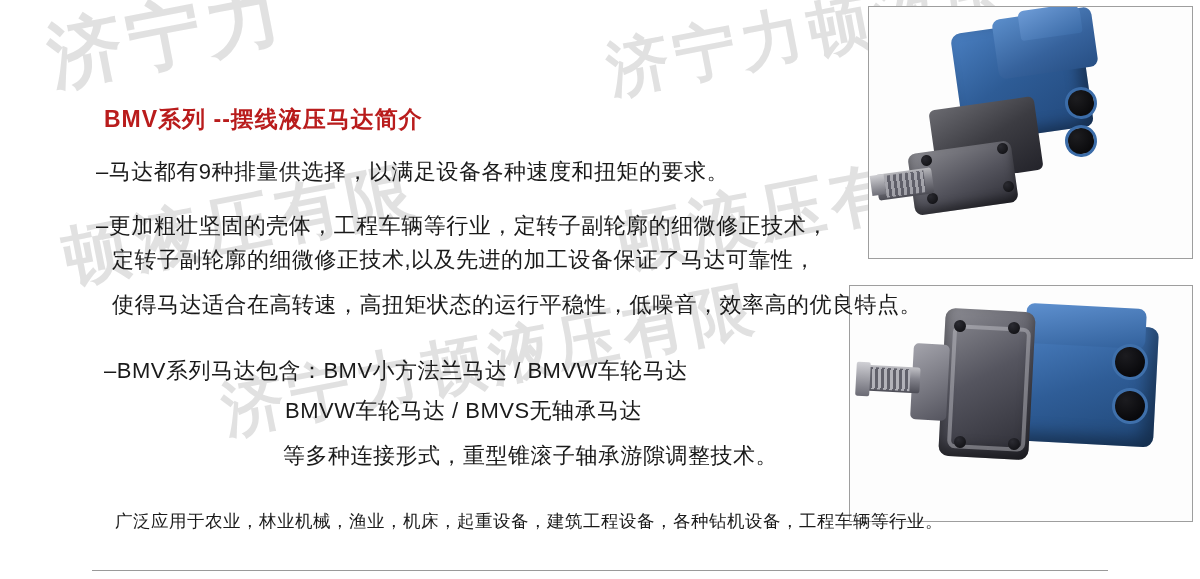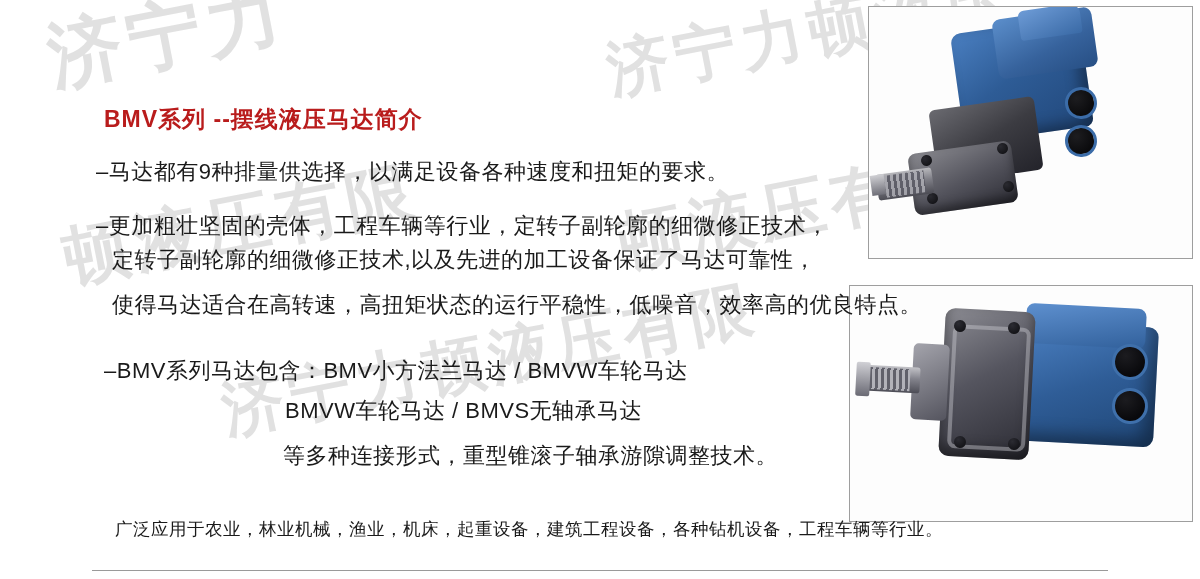--- a/index.html
+++ b/index.html
@@ -91,21 +91,21 @@
   .p1 { left: 96px; top: 157px; }
 
   .p2a { left: 96px; top: 211px; }
   .p2b { left: 112px; top: 245px; }
   .p2c { left: 112px; top: 290px; font-family: Liberation Serif, serif; }
 
   .p3a { left: 104px; top: 356px; }
   .p3b { left: 285px; top: 396px; }
   .p3c { left: 283px; top: 441px; }
 
-  .p4 { left: 115px; top: 509px; font-size: 17.5px; margin-top: 8px; }
+  .p4 { left: 115px; top: 509px; font-size: 17.5px; }
 
   
   .rule {
     position: absolute;
     left: 92px;
     top: 570px;
     width: 1016px;
     height: 1px;
     background: #9a9a9a;
     z-index: 10;

